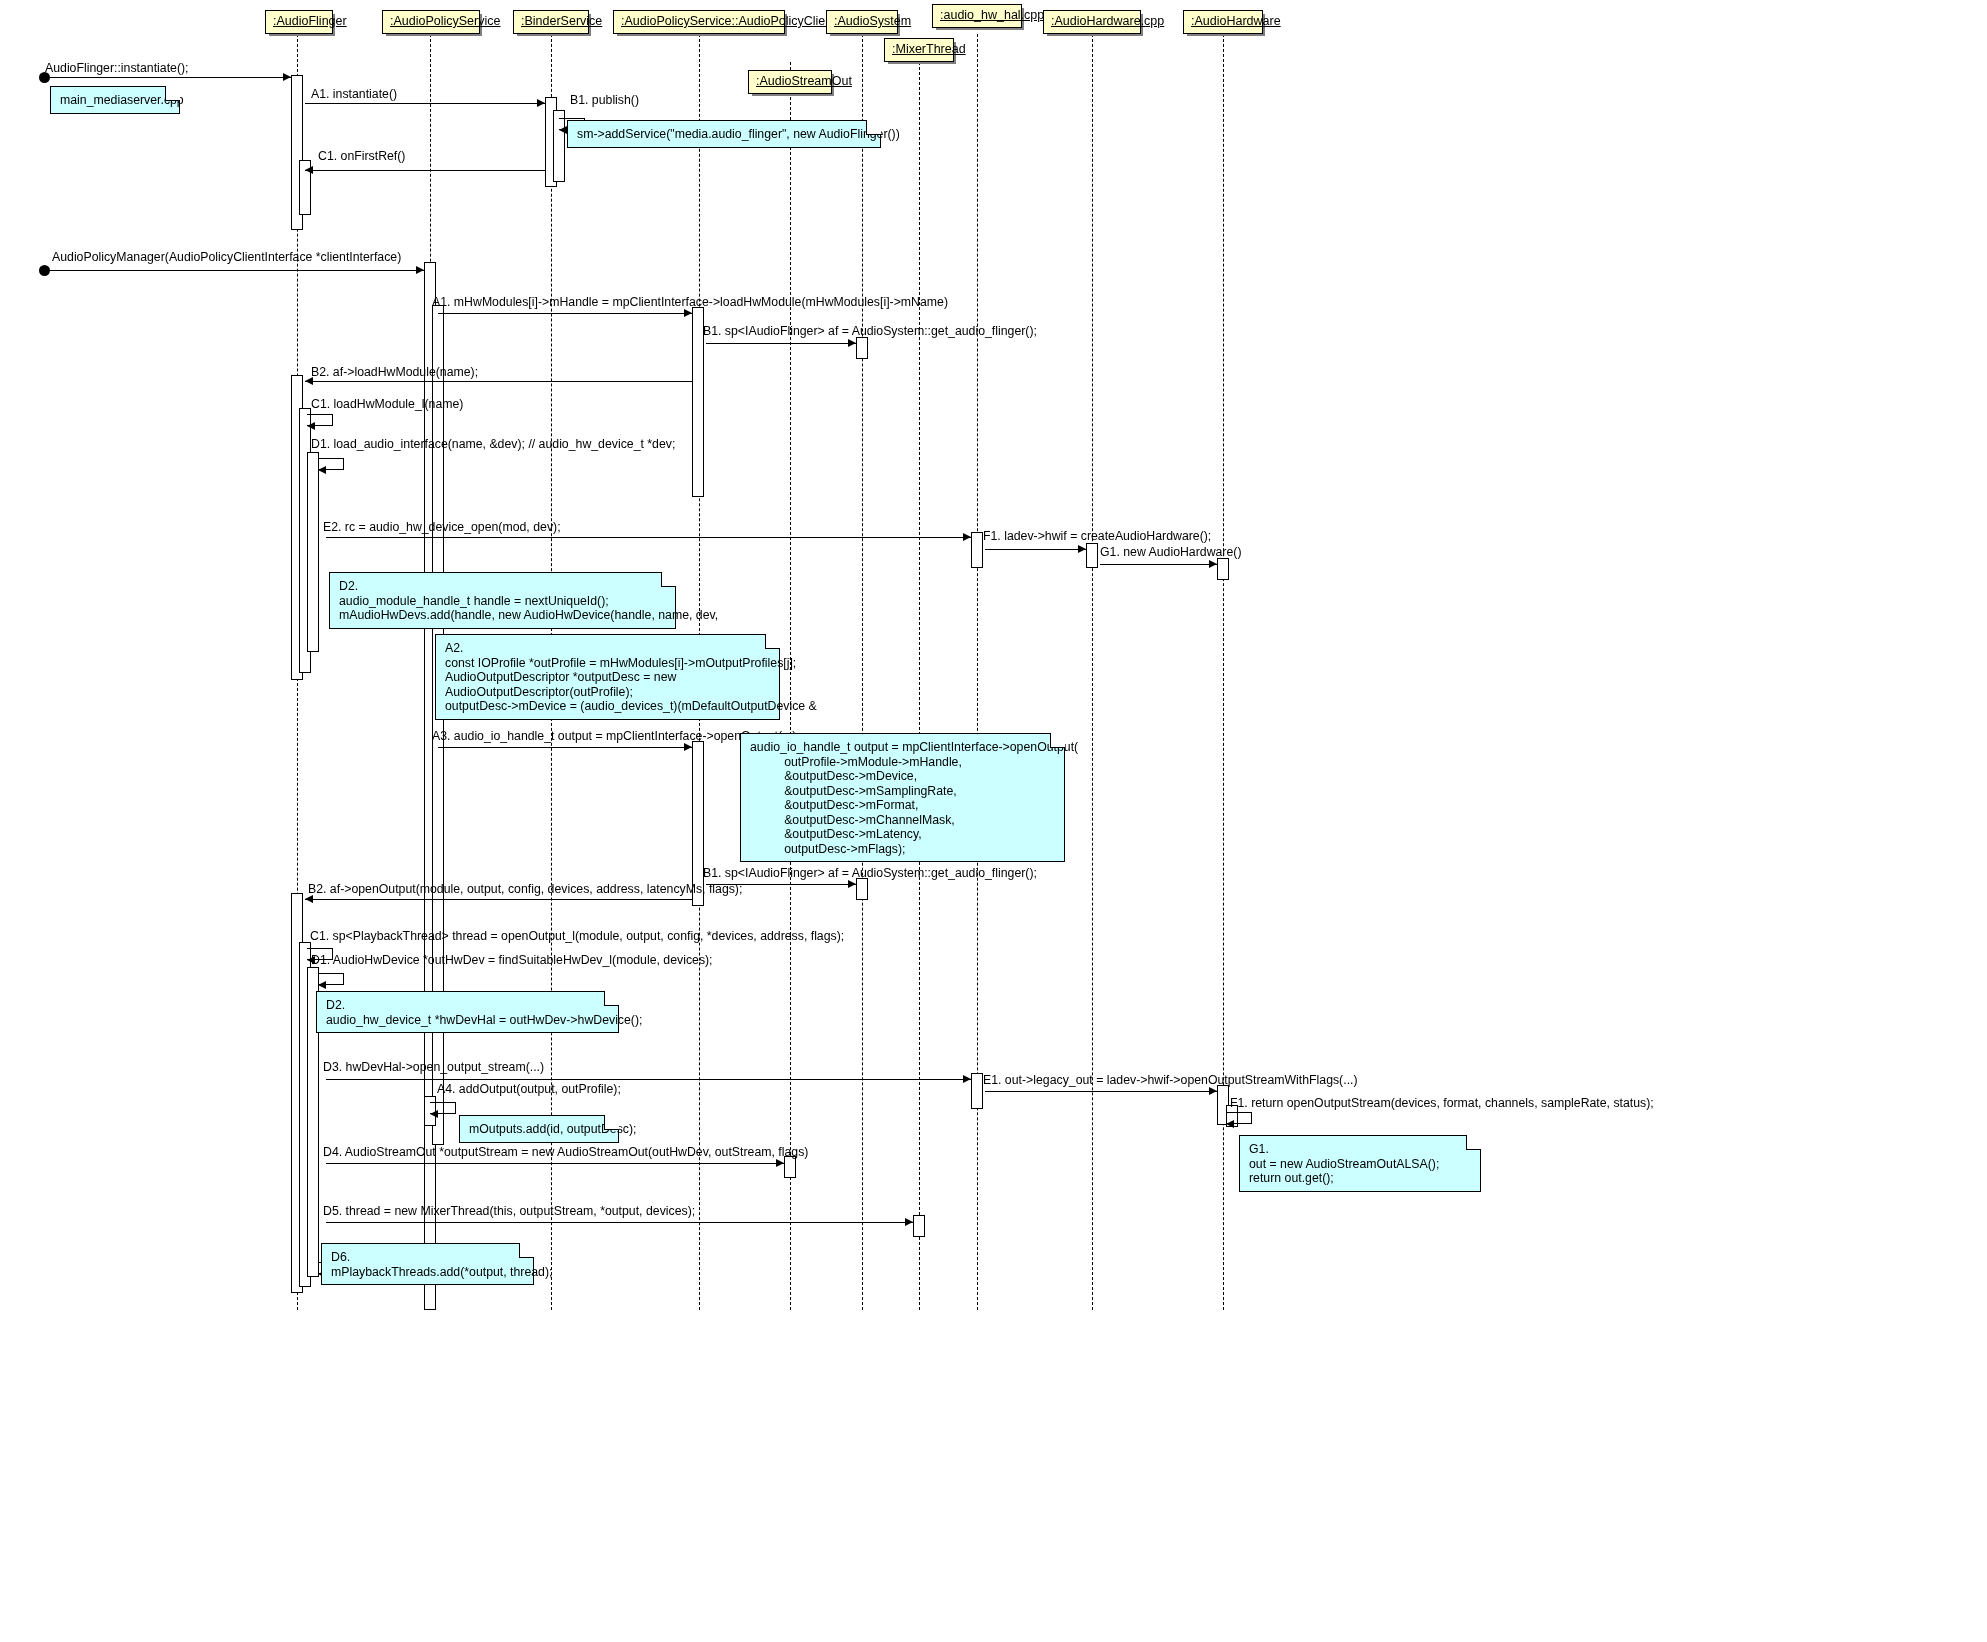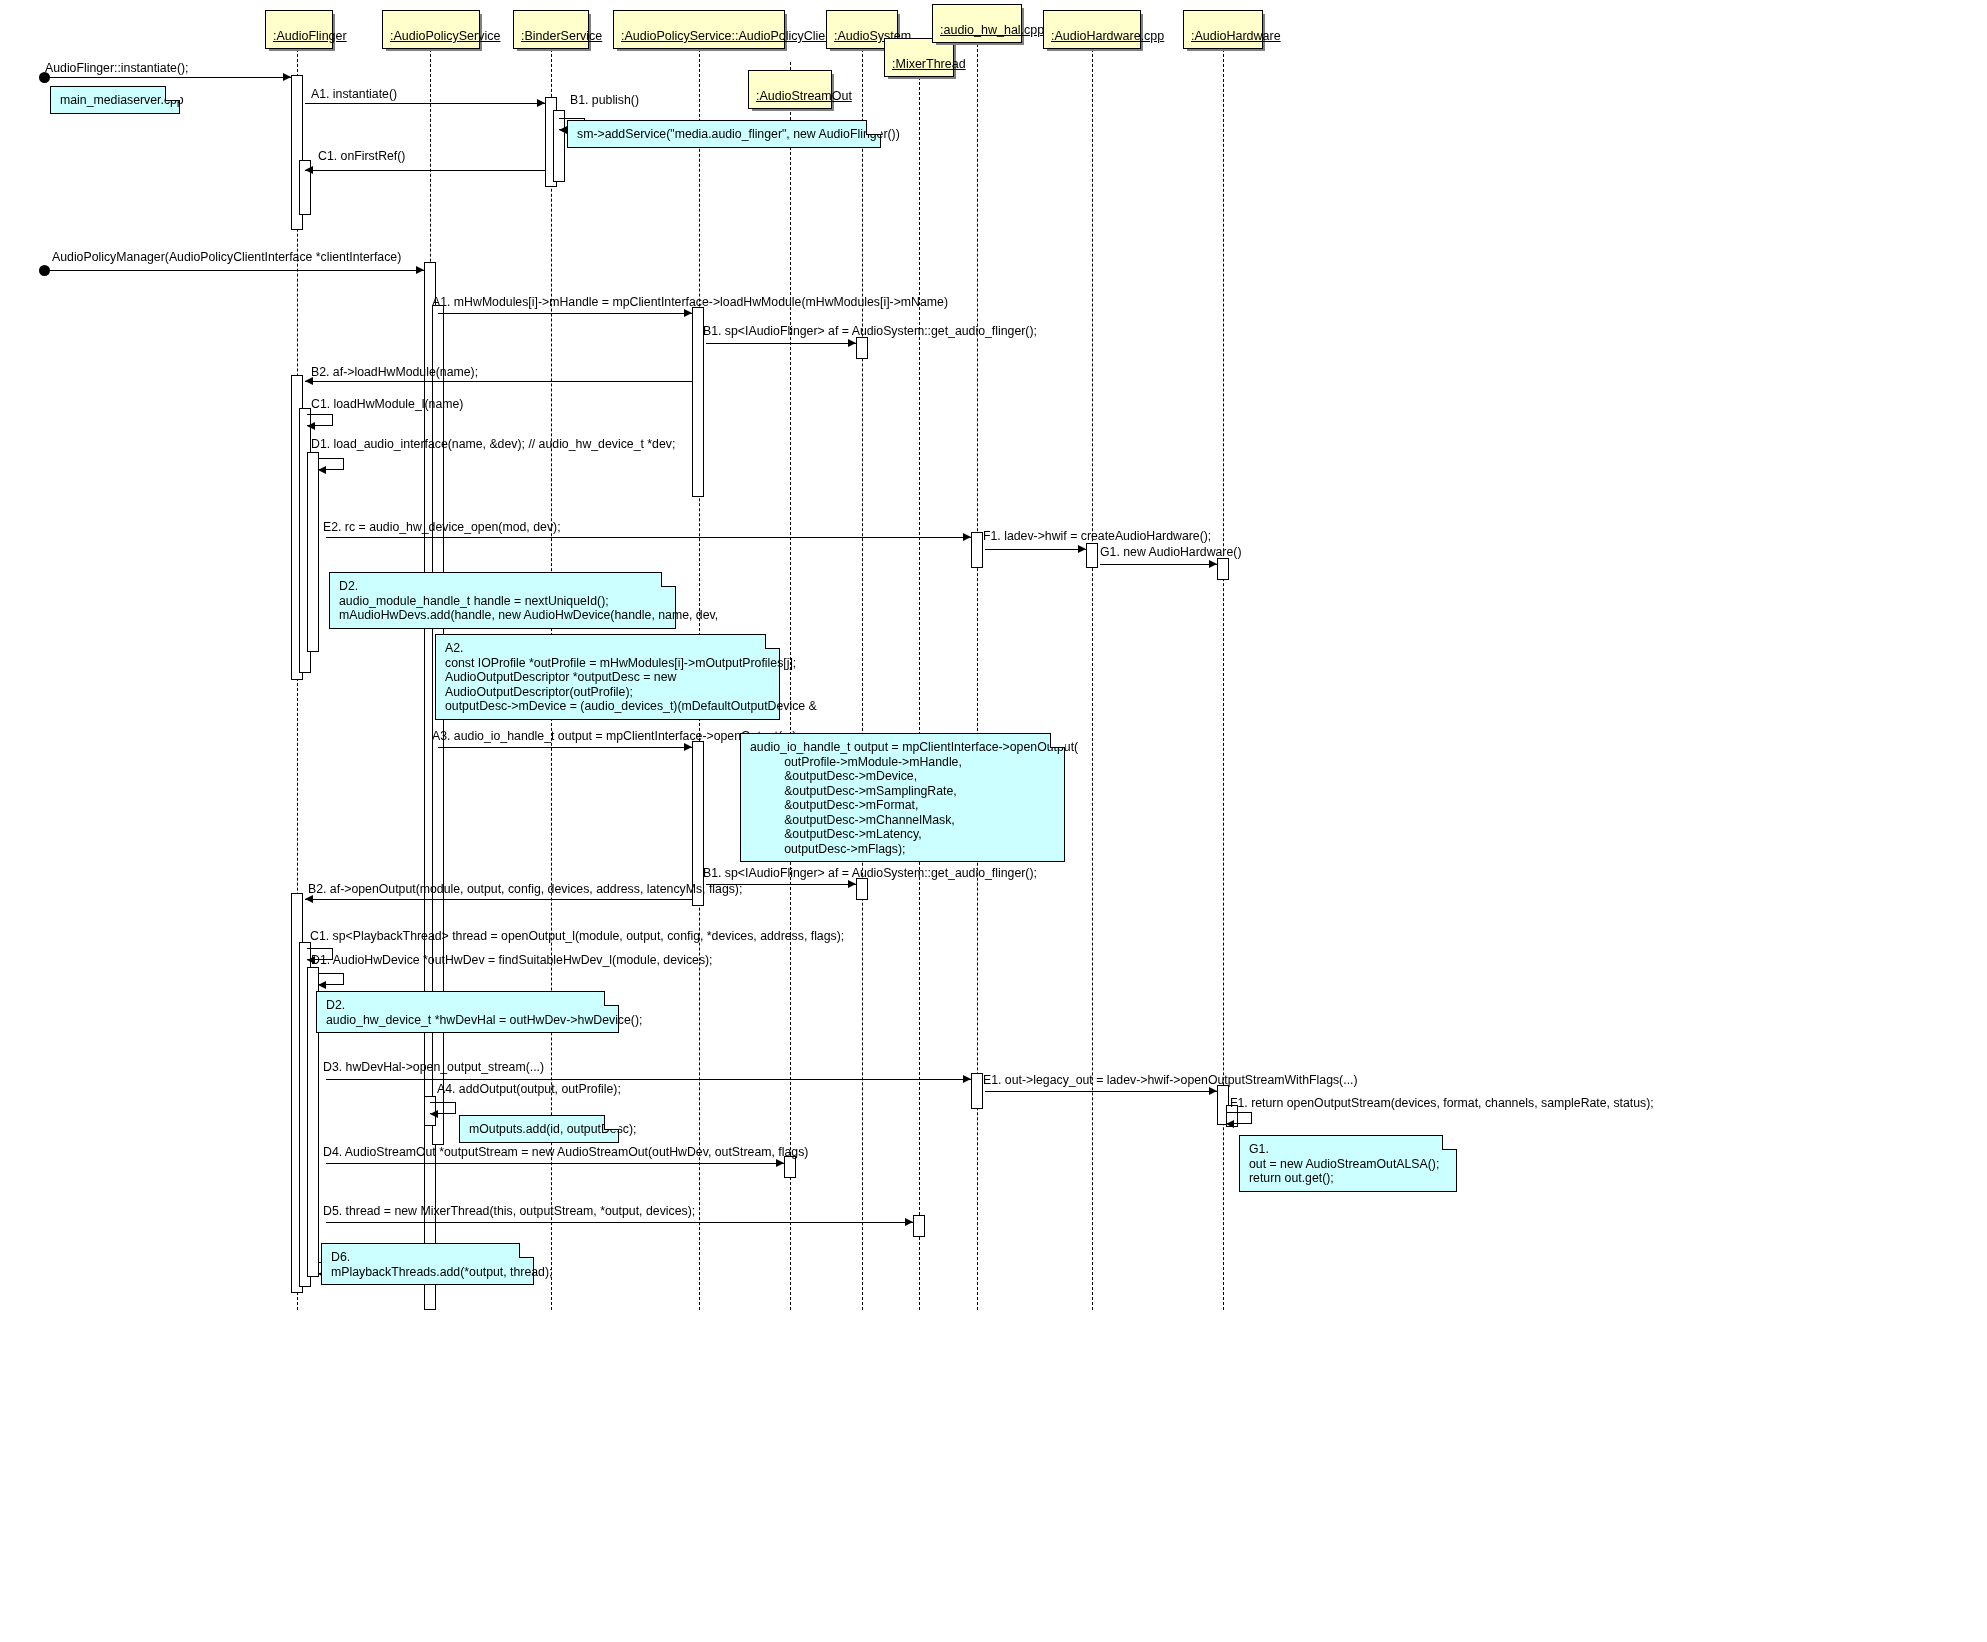--- a/index.html
+++ b/index.html
@@ -7,21 +7,21 @@
   #canvas{position:relative;width:1987px;height:1642px;background:#fff;overflow:hidden;}
 
   
   .actor{
     position:absolute;
     background:#ffffcc;
     border:1px solid #000;
     color:#000;
     font-size:12.5px;
     line-height:1;
-    padding:19px 7px 5px 7px;
+    padding:4px 7px 5px 7px;
     white-space:nowrap;
     box-shadow:3px 3px 0 -1px #808080;
     box-sizing:border-box;
   }
   .actor span{ text-decoration:underline; }
 
   
   .lifeline{
     position:absolute;
     width:0;
@@ -240,18 +240,18 @@
           outProfile-&gt;mModule-&gt;mHandle,
           &amp;outputDesc-&gt;mDevice,
           &amp;outputDesc-&gt;mSamplingRate,
           &amp;outputDesc-&gt;mFormat,
           &amp;outputDesc-&gt;mChannelMask,
           &amp;outputDesc-&gt;mLatency,
           outputDesc-&gt;mFlags);</div><div class="fold"></div></div>
     <div class="note" style="left: 316px; top: 991px; width: 303px; min-height: 38px;"><div>D2.
 audio_hw_device_t *hwDevHal = outHwDev-&gt;hwDevice();</div><div class="fold"></div></div>
     <div class="note" style="left: 459px; top: 1115px; width: 160px; min-height: 28px;"><div>mOutputs.add(id, outputDesc);</div><div class="fold"></div></div>
-    <div class="note" style="left: 1239px; top: 1135px; width: 218px; min-height: 53px;"><div>G1.
+    <div class="note" style="left: 1239px; top: 1135px; width: 242px; min-height: 53px;"><div>G1.
 out = new AudioStreamOutALSA();
 return out.get();</div><div class="fold"></div></div>
     <div class="note" style="left: 321px; top: 1243px; width: 213px; min-height: 38px;"><div>D6.
 mPlaybackThreads.add(*output, thread);</div><div class="fold"></div></div>
   </div>
 
 </body></html>

